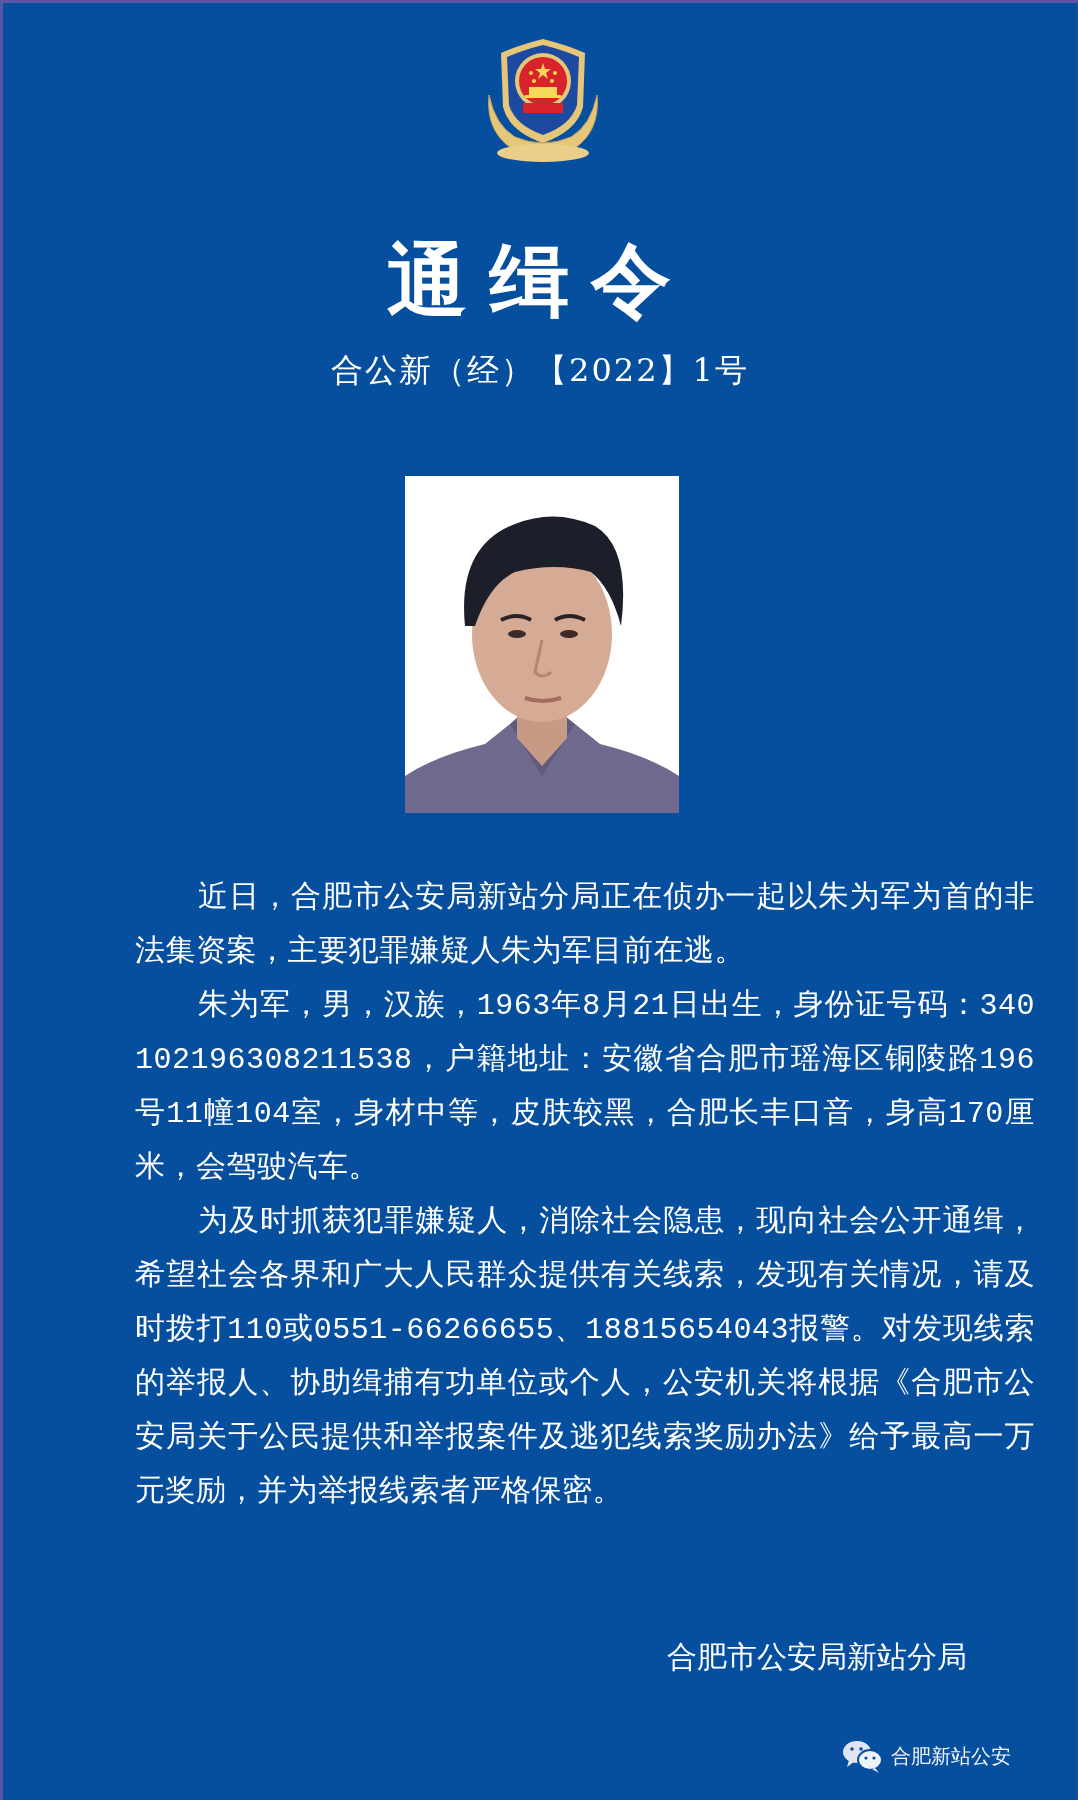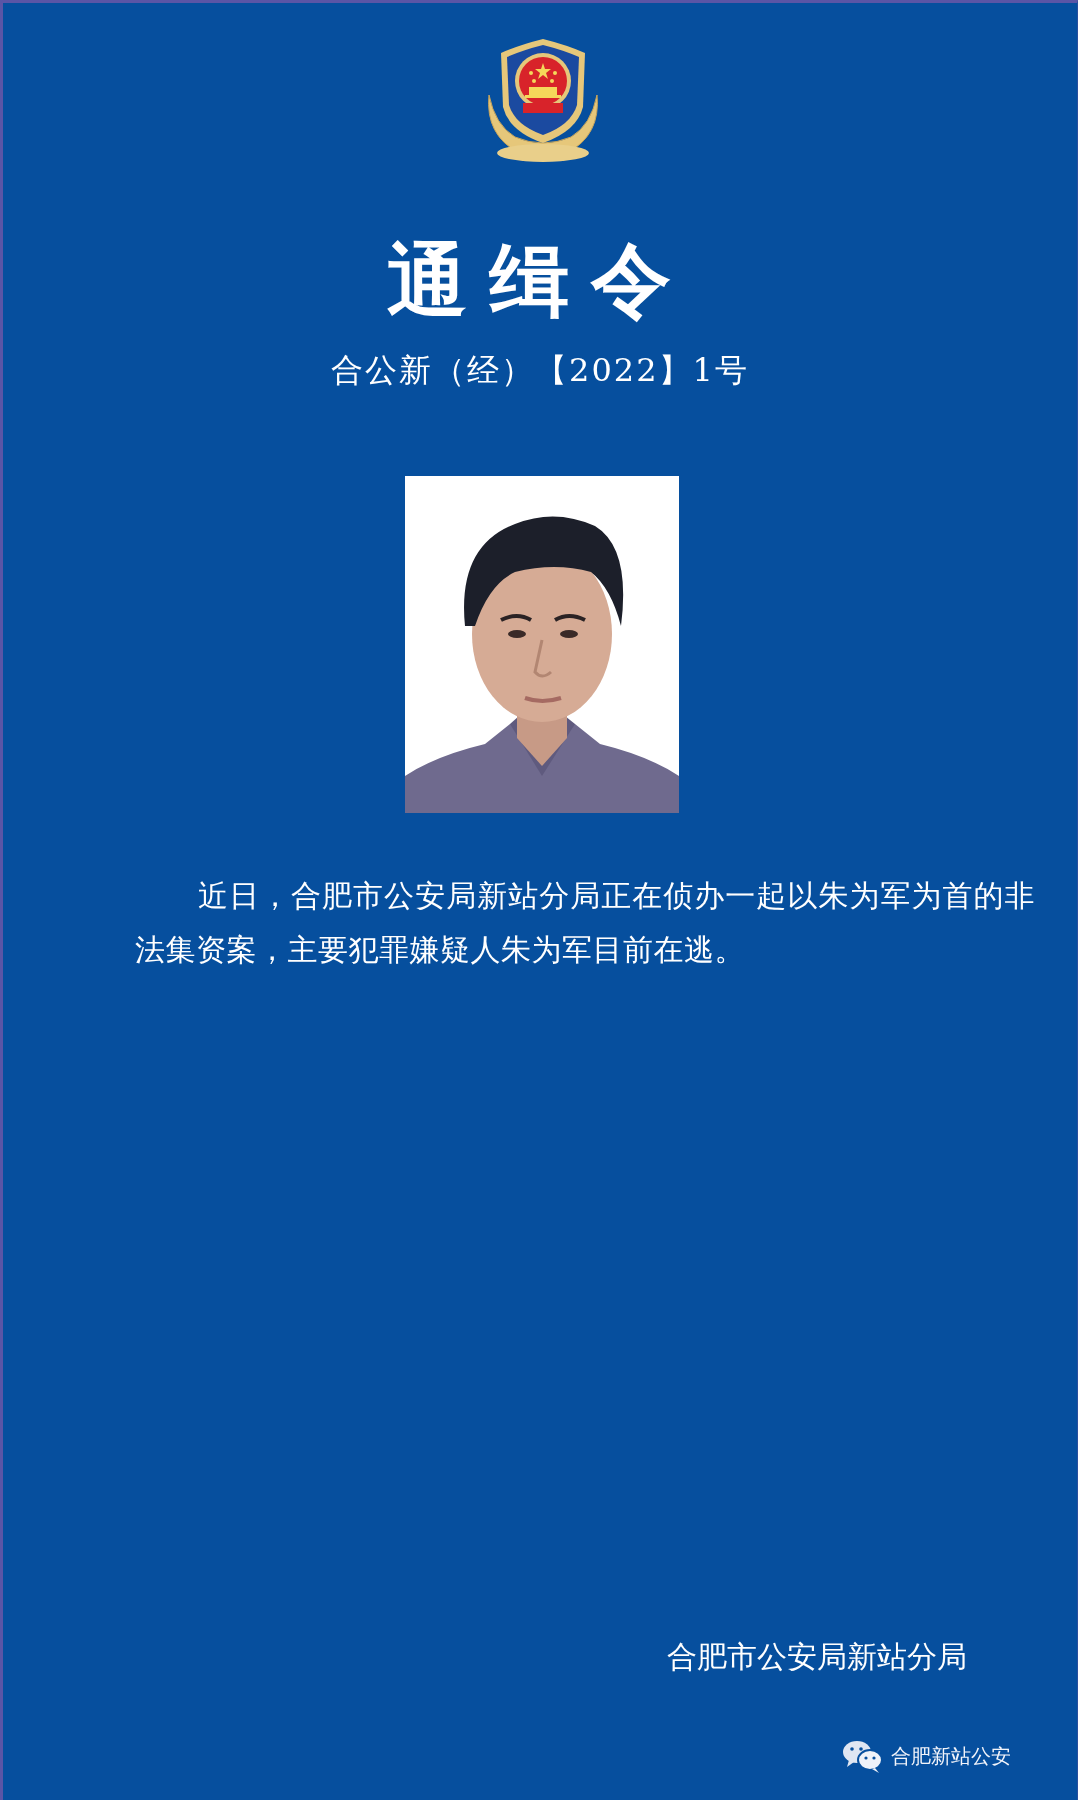--- a/index.html
+++ b/index.html
@@ -157,20 +157,22 @@
       <path d="M150 144 Q164 136 180 144" stroke="#2a2224" stroke-width="4" fill="none"></path>
 
       <path d="M137 164 L130 196 Q137 204 146 196" stroke="#b28672" stroke-width="3" fill="none"></path>
 
       <path d="M120 222 Q137 228 156 222" stroke="#a56a62" stroke-width="4" fill="none"></path>
     </svg>
   </div>
 
   <div class="body-text">
     <p>近日，合肥市公安局新站分局正在侦办一起以朱为军为首的非法集资案，主要犯罪嫌疑人朱为军目前在逃。</p>
+    <p>朱为军，男，汉族，1963年8月21日出生，身份证号码：340102196308211538，户籍地址：安徽省合肥市瑶海区铜陵路196号11幢104室，身材中等，皮肤较黑，合肥长丰口音，身高170厘米，会驾驶汽车。</p>
+    <p>为及时抓获犯罪嫌疑人，消除社会隐患，现向社会公开通缉，希望社会各界和广大人民群众提供有关线索，发现有关情况，请及时拨打110或0551-66266655、18815654043报警。对发现线索的举报人、协助缉捕有功单位或个人，公安机关将根据《合肥市公安局关于公民提供和举报案件及逃犯线索奖励办法》给予最高一万元奖励，并为举报线索者严格保密。</p>
   </div>
 
   <div class="signature">
     <span class="sig-org">合肥市公安局新站分局</span>
   </div>
 
   <div class="watermark">
     <svg class="wechat-icon" viewBox="0 0 44 36">
       <ellipse cx="16" cy="14" rx="14" ry="11" fill="#dfe6f2"></ellipse>
       <path d="M8 22 L6 29 L13 24 Z" fill="#dfe6f2"></path>

